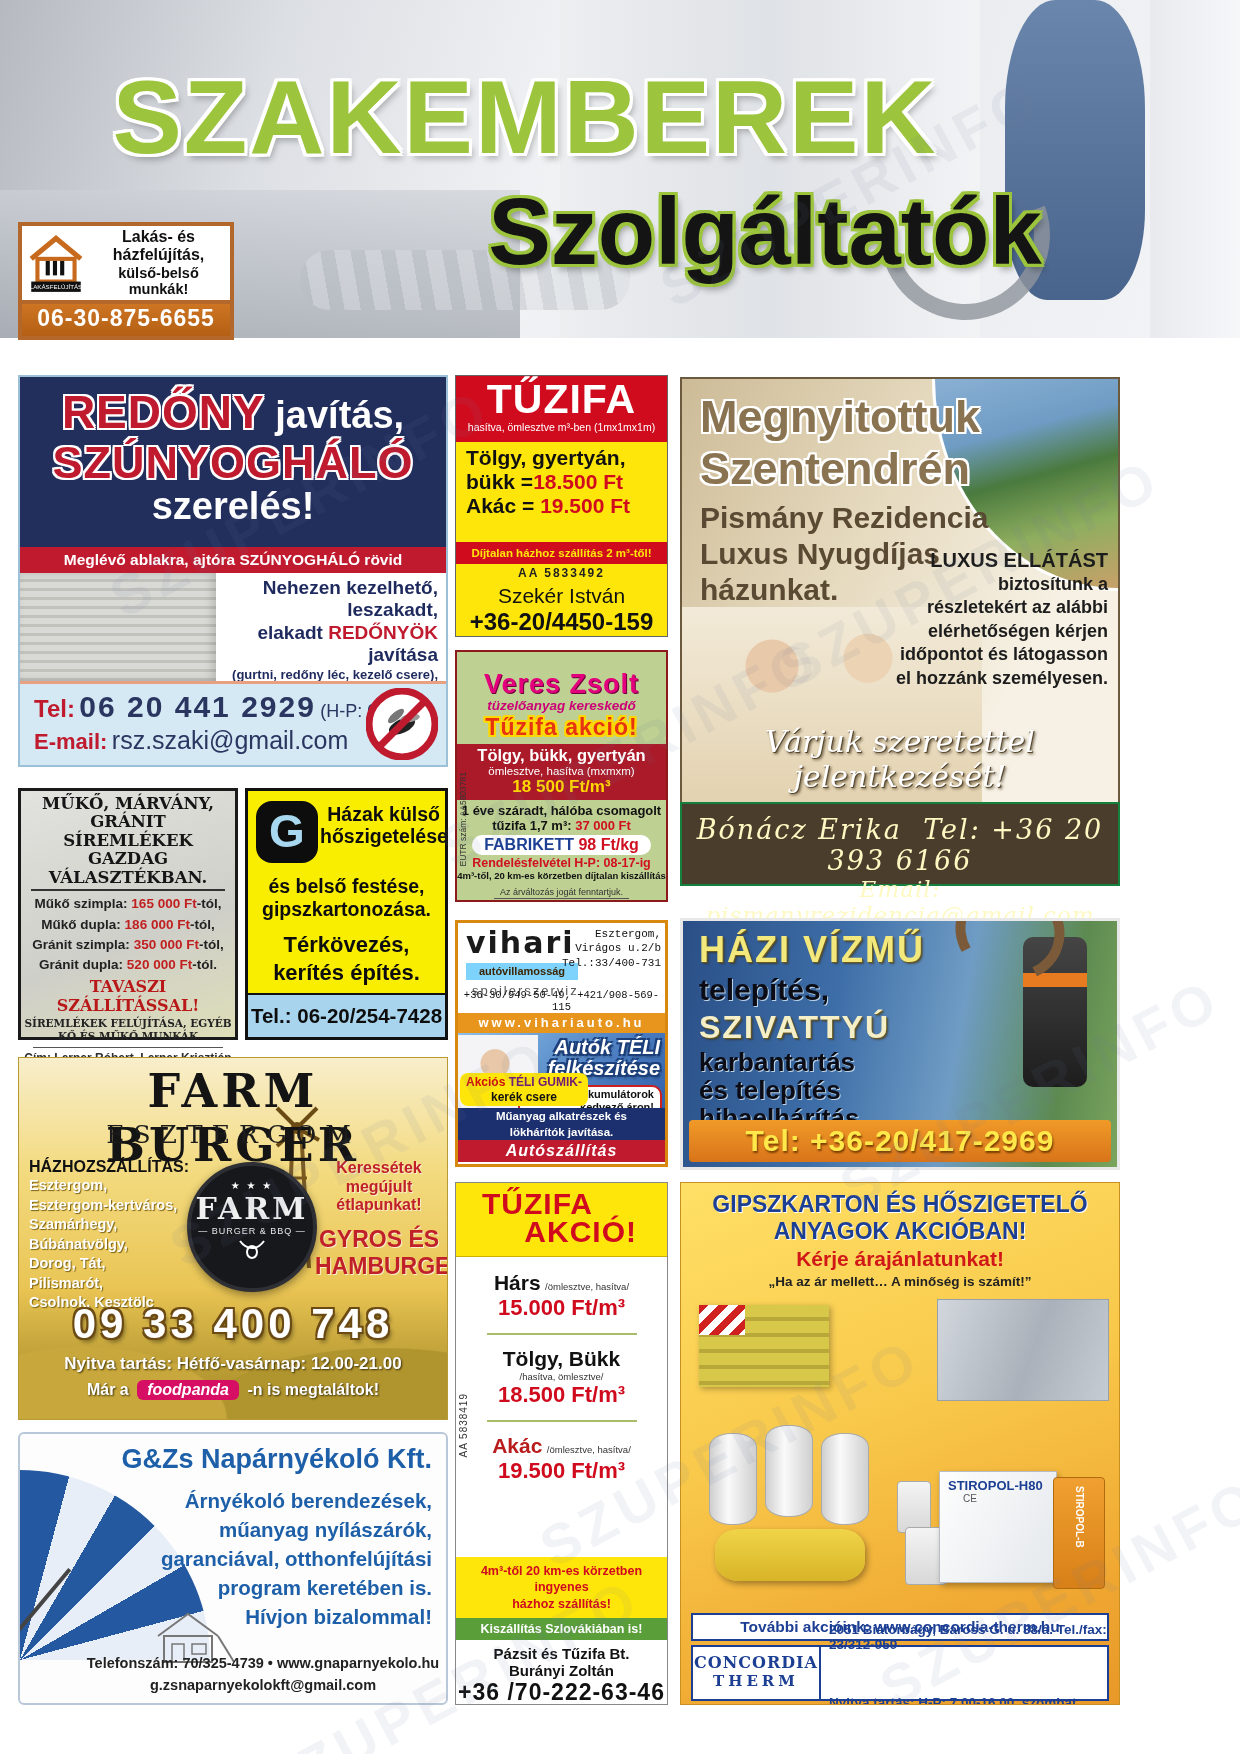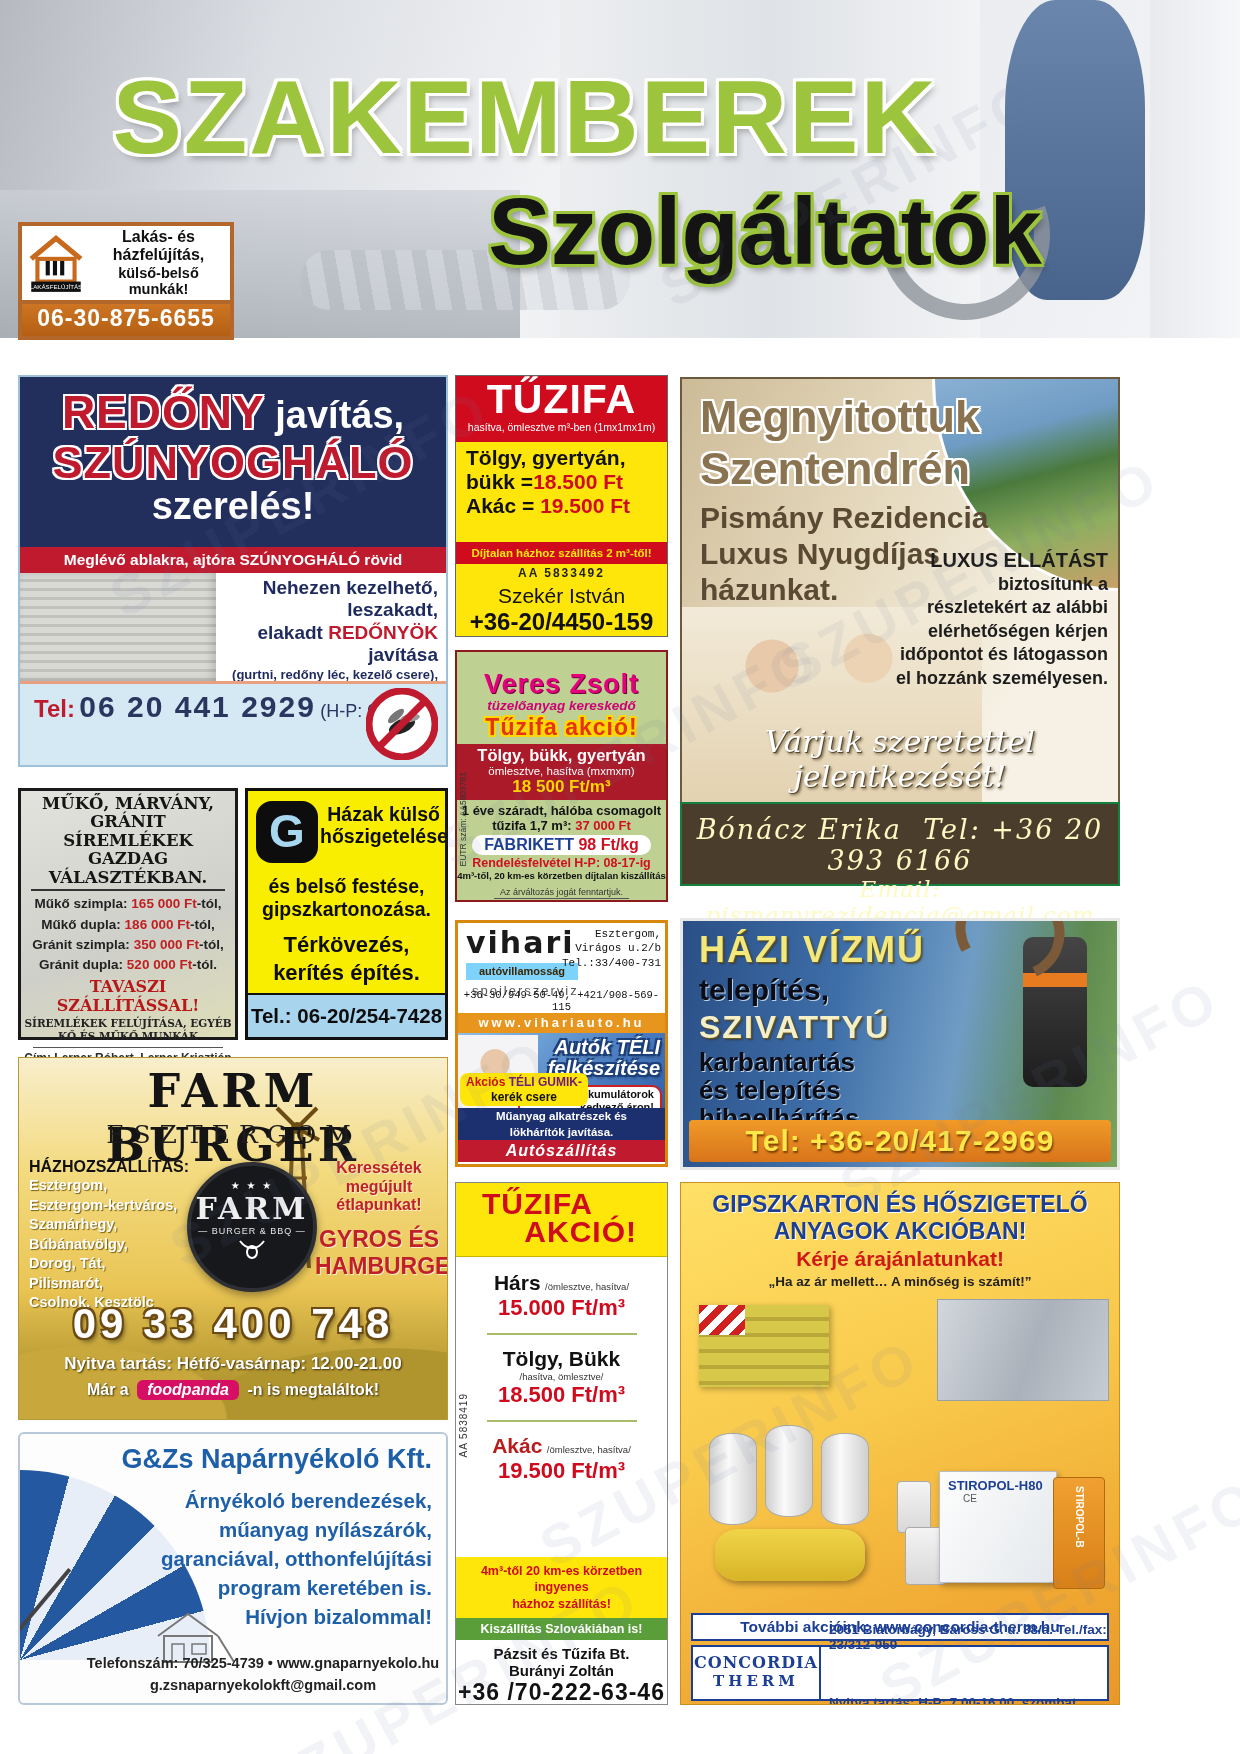--- a/index.html
+++ b/index.html
@@ -77,20 +77,24 @@
         <div style="font-size:19px;"><span style="color:#c01a2e;">ÚJ REDŐNYÖK</span><span> felmérése,</span></div>
         <div style="font-size:19px;">szerelése.</div>
       </div>
     </div>
     <div style="position:relative;height:84px;background:#d4e9f4;border-top:3px solid #e8a080;padding:6px 0 0 14px;">
       <div style="white-space:nowrap;">
         <span class="b" style="color:#c01a2e;font-size:24px;">Tel:</span>
         <span class="b" style="color:#2a3560;font-size:30px;letter-spacing:2px;">06 20 441 2929</span>
         <span style="color:#2a3560;font-size:18px;">(H-P: 09-16)</span>
       </div>
+      <div style="white-space:nowrap;margin-top:2px;">
+        <span class="b" style="color:#c01a2e;font-size:22px;">E-mail:</span>
+        <span style="color:#2a3560;font-size:25px;">rsz.szaki@gmail.com</span>
+      </div>
       <span class="abs" style="right:8px;top:4px;width:72px;height:72px;">
         <svg viewBox="0 0 72 72" width="72" height="72">
           <circle cx="36" cy="36" r="33" fill="#fff" stroke="#c01a2e" stroke-width="7"></circle>
           <ellipse cx="36" cy="38" rx="14" ry="7" fill="#222" transform="rotate(-25 36 38)"></ellipse>
           <ellipse cx="30" cy="28" rx="10" ry="4" fill="#777" transform="rotate(-40 30 28)"></ellipse>
           <ellipse cx="44" cy="30" rx="10" ry="4" fill="#999" transform="rotate(-10 44 30)"></ellipse>
           <line x1="12" y1="60" x2="60" y2="12" stroke="#c01a2e" stroke-width="7"></line>
         </svg>
       </span>
     </div>

